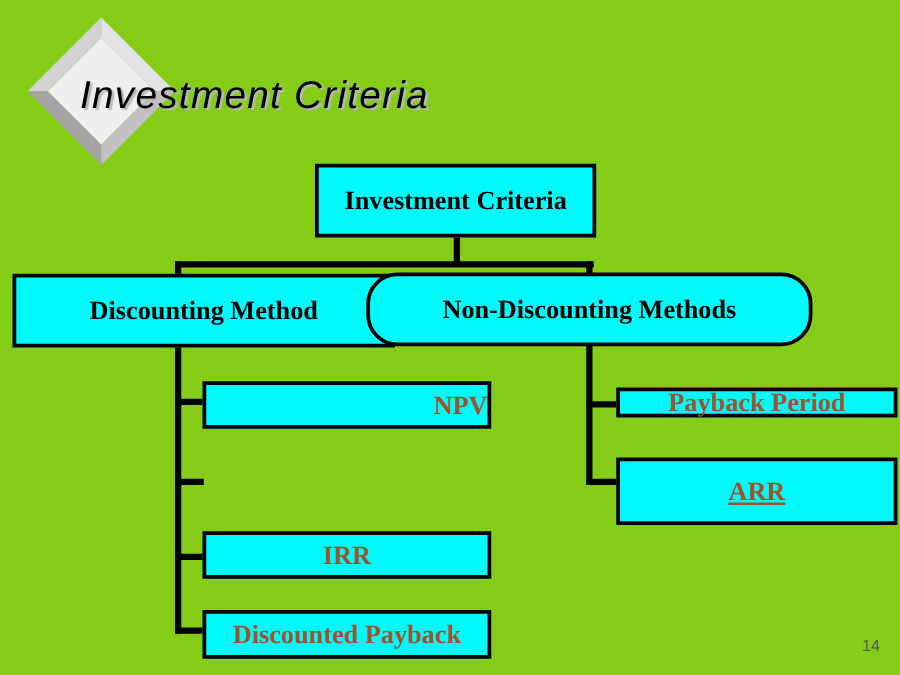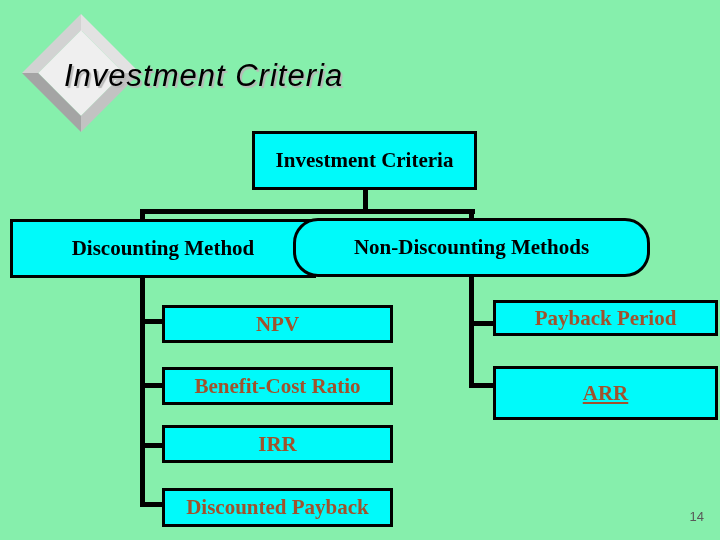--- a/index.html
+++ b/index.html
@@ -1,20 +1,20 @@
 <!DOCTYPE html>
 <html><head>
 <meta charset="utf-8">
 <style>
   html, body { margin: 0; padding: 0; }
   .slide {
     position: relative;
     width: 720px;
     height: 540px;
-    background: #86efac;
+    background: #84cc16;
     overflow: hidden;
     font-family: "Liberation Serif", serif;
   }
   .diamond-icon {
     position: absolute;
     left: 20px;
     top: 12px;
     width: 122px;
     height: 122px;
   }
@@ -51,25 +51,25 @@
     font-size: 21px;
     color: #000000;
     z-index: 2;
     white-space: nowrap;
   }
   .node.child { color: #A0522D; }
 
   .node-root     { left: 252px; top: 131px; width: 225px; height: 59px; }
   .node-disc     { left: 10px;  top: 219px; width: 306px; height: 59px; }
   .node-nondisc  { left: 293px; top: 218px; width: 357px; height: 59px; border-radius: 25px; }
-  .node-npv      { left: 162px; top: 305px; width: 231px; height: 38px; }
+  .node-npv      { left: 162px; top: 305px; width: 231px; height: 38px; justify-content: flex-end; }
   .node-bcr      { left: 162px; top: 367px; width: 231px; height: 38px; }
   .node-irr      { left: 162px; top: 425px; width: 231px; height: 38px; }
   .node-dp       { left: 162px; top: 488px; width: 231px; height: 39px; }
-  .node-pp       { left: 493px; top: 300px; width: 225px; height: 36px; align-items: center; }
+  .node-pp       { left: 493px; top: 310px; width: 225px; height: 24px; align-items: center; }
   .node-arr      { left: 493px; top: 366px; width: 225px; height: 54px; text-decoration: underline; }
 
   .conn-v-root   { left: 363px; top: 188px; width: 5px;   height: 25px; }
   .conn-h-main   { left: 140px; top: 209px; width: 335px; height: 5px; }
   .conn-v-left   { left: 140px; top: 209px; width: 5px;   height: 298px; }
   .conn-v-right  { left: 469px; top: 209px; width: 5px;   height: 178px; }
   .conn-stub-npv { left: 140px; top: 319px; width: 23px;  height: 5px; }
   .conn-stub-bcr { left: 140px; top: 383px; width: 23px;  height: 5px; }
   .conn-stub-irr { left: 140px; top: 443px; width: 23px;  height: 5px; }
   .conn-stub-dp  { left: 140px; top: 502px; width: 23px;  height: 5px; }
@@ -122,23 +122,20 @@
   </div>
 
   <div class="node node-nondisc">
     <span>Non-Discounting Methods</span>
   </div>
 
   <div class="node child node-npv">
     <span>NPV</span>
   </div>
 
-  <div class="node child node-bcr">
-    <span>Benefit-Cost Ratio</span>
-  </div>
 
   <div class="node child node-irr">
     <span>IRR</span>
   </div>
 
   <div class="node child node-dp">
     <span>Discounted Payback</span>
   </div>
 
   <div class="node child node-pp">

